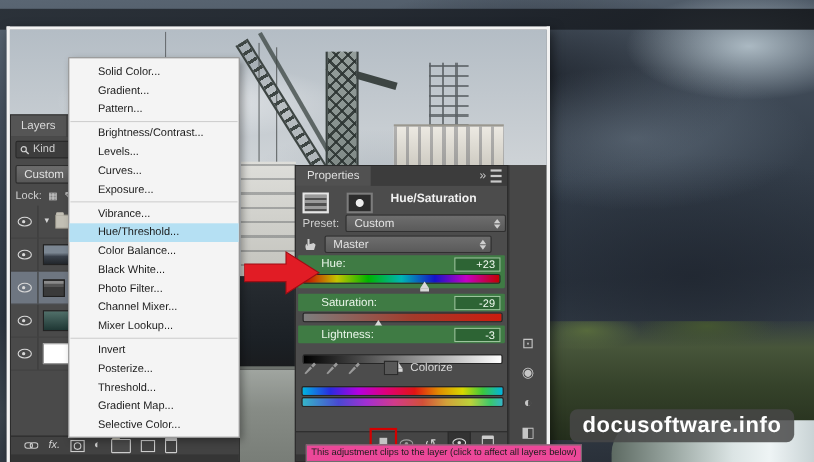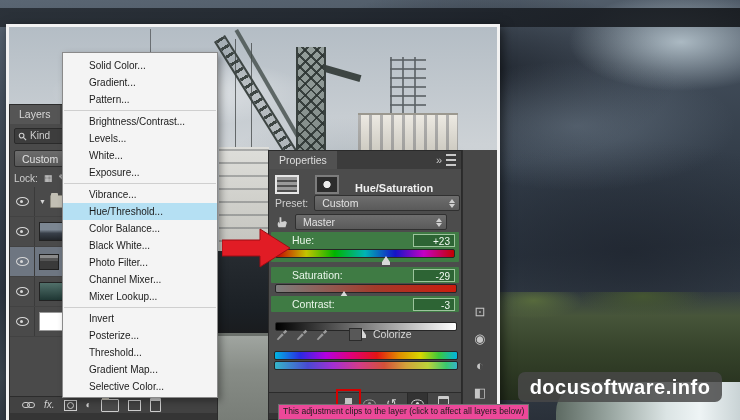--- a/index.html
+++ b/index.html
@@ -120,21 +120,21 @@
   .msep{height:1px;background:#cfcfcf;margin:2px 1px;}
 
   
   #props{left:268px;top:150px;width:194px;height:270px;background:#4c4c4c;border:1px solid #2a2a2a;box-sizing:border-box;}
   #pp-header{left:0;top:0;width:192px;height:18px;background:#3c3c3c;display:flex;align-items:center;}
   #pp-tab{height:18px;line-height:18px;background:#515151;padding:0 10px;font-size:10.5px;color:#dedede;}
   #pp-header-icons{margin-left:auto;display:flex;align-items:center;gap:6px;padding-right:5px;}
   #pp-collapse{color:#c9c9c9;font-size:11px;letter-spacing:-2px;}
   .hamb{width:10px;height:8px;border-top:2px solid #c9c9c9;border-bottom:2px solid #c9c9c9;
     background:linear-gradient(#c9c9c9,#c9c9c9) center/100% 2px no-repeat;}
-  #pp-title-row{left:6px;top:24px;display:flex;align-items:flex-end;gap:16px;}
+  #pp-title-row{left:6px;top:24px;display:flex;align-items:flex-start;gap:16px;}
   #huesat-ico{width:20px;height:15px;border:2px solid #e6e6e6;
     background:repeating-linear-gradient(to bottom,#9a9a9a 0 3px,#4f4f4f 3px 5px);}
   #mask-ico{width:20px;height:15px;border:2px solid #7c7c7c;background:
     radial-gradient(circle 4px at center,#ededed 0 3.2px,transparent 4px),#2c2c2c;}
   #pp-title{color:#f0f0f0;font-size:11px;font-weight:bold;}
   .pp-label{color:#cfcfcf;font-size:10.5px;}
   #preset-row{left:6px;top:44px;display:flex;align-items:center;gap:6px;}
   #master-row{left:6px;top:63px;display:flex;align-items:center;gap:6px;}
   .dd{width:152px;height:16px;background:linear-gradient(#6e6e6e,#5a5a5a);border:1px solid #303030;border-radius:2px;
     color:#e2e2e2;font-size:10.5px;line-height:15px;padding-left:7px;box-sizing:border-box;position:relative;}
@@ -294,21 +294,21 @@
     <div id="lp-bottom" class="abs"></div>
   </div>
 
   <div id="adj-menu" class="abs">
     <div class="mi">Solid Color...</div>
     <div class="mi">Gradient...</div>
     <div class="mi">Pattern...</div>
     <div class="msep"></div>
     <div class="mi">Brightness/Contrast...</div>
     <div class="mi">Levels...</div>
-    <div class="mi">White...</div>
+    <div class="mi">Curves...</div>
     <div class="mi">Exposure...</div>
     <div class="msep"></div>
     <div class="mi">Vibrance...</div>
     <div class="mi hl">Hue/Threshold...</div>
     <div class="mi">Color Balance...</div>
     <div class="mi">Black  White...</div>
     <div class="mi">Photo Filter...</div>
     <div class="mi">Channel Mixer...</div>
     <div class="mi">Mixer Lookup...</div>
     <div class="msep"></div>
@@ -370,21 +370,21 @@
         <span class="gb-label">Saturation:</span>
         <span class="val-box">-29</span>
       </div>
     </div>
     <div id="sat-bar" class="abs sbar">
       <span class="sthumb" style="left:38%;"></span>
     </div>
 
     <div id="light-box" class="abs green-box">
       <div class="gb-row">
-        <span class="gb-label">Contrast:</span>
+        <span class="gb-label">Lightness:</span>
         <span class="val-box">-3</span>
       </div>
     </div>
     <div id="light-bar" class="abs sbar">
       <span class="sthumb" style="left:48%;"></span>
     </div>
 
     <div id="dropper-row" class="abs">
       <svg class="dropper" viewBox="0 0 16 16">
         <path d="M2 14 L8 7 L10 9 L3.5 15 Z M9 6 L12 3 L14 5 L11 8 Z" fill="#9a9a9a"></path>

